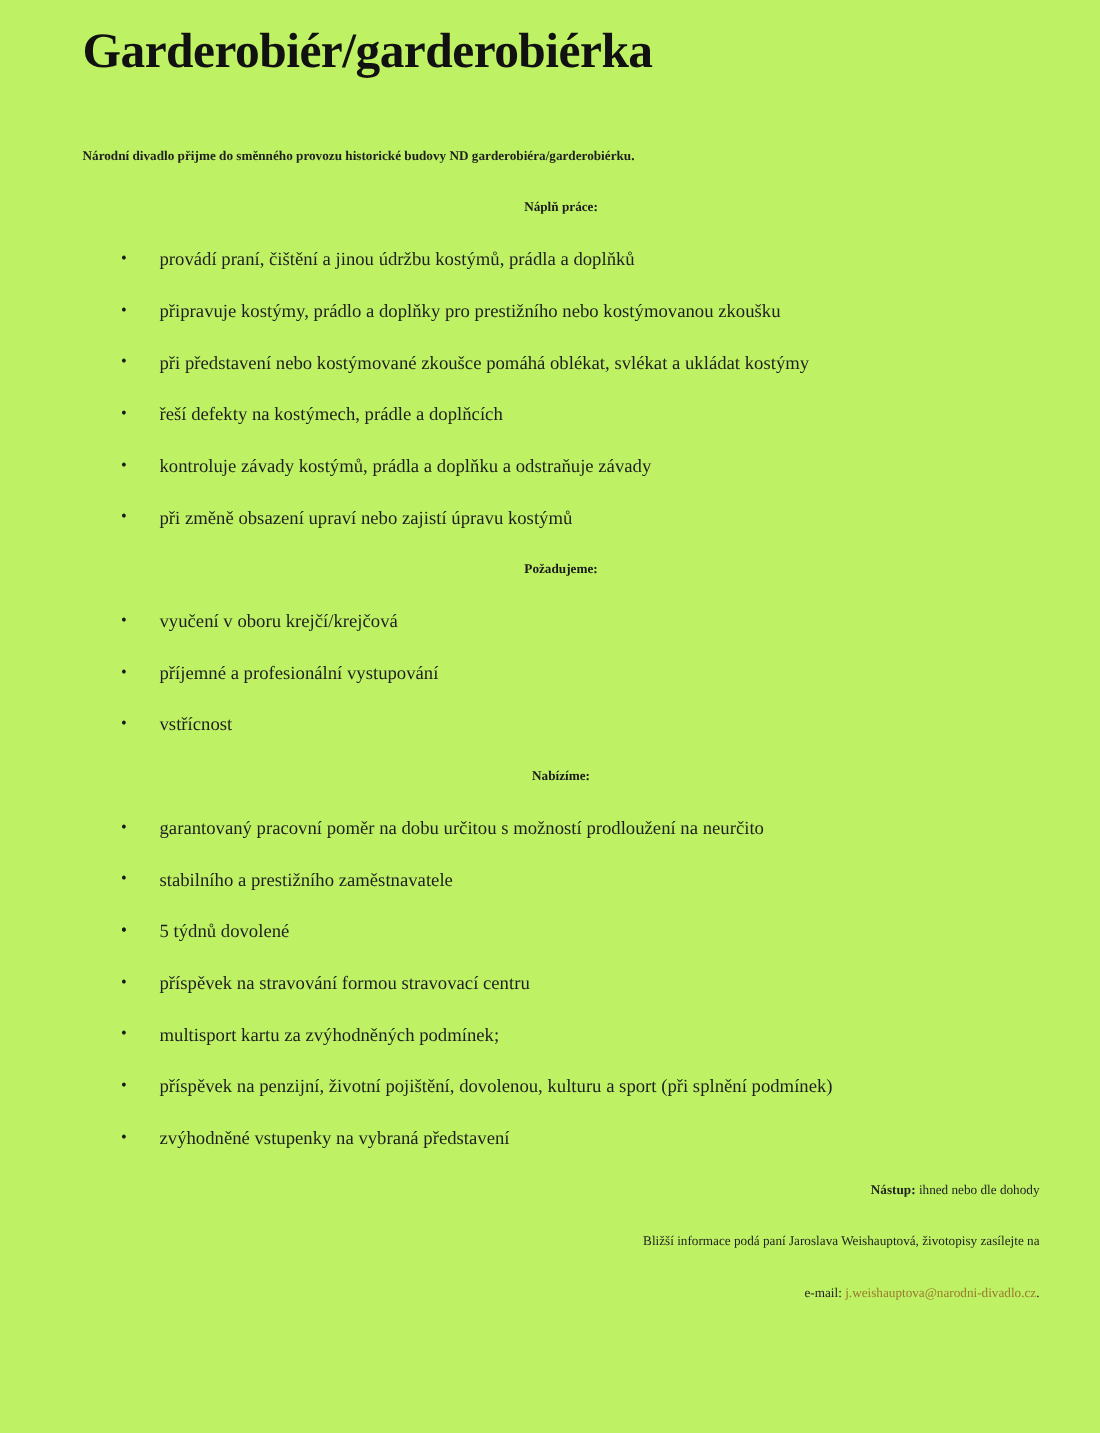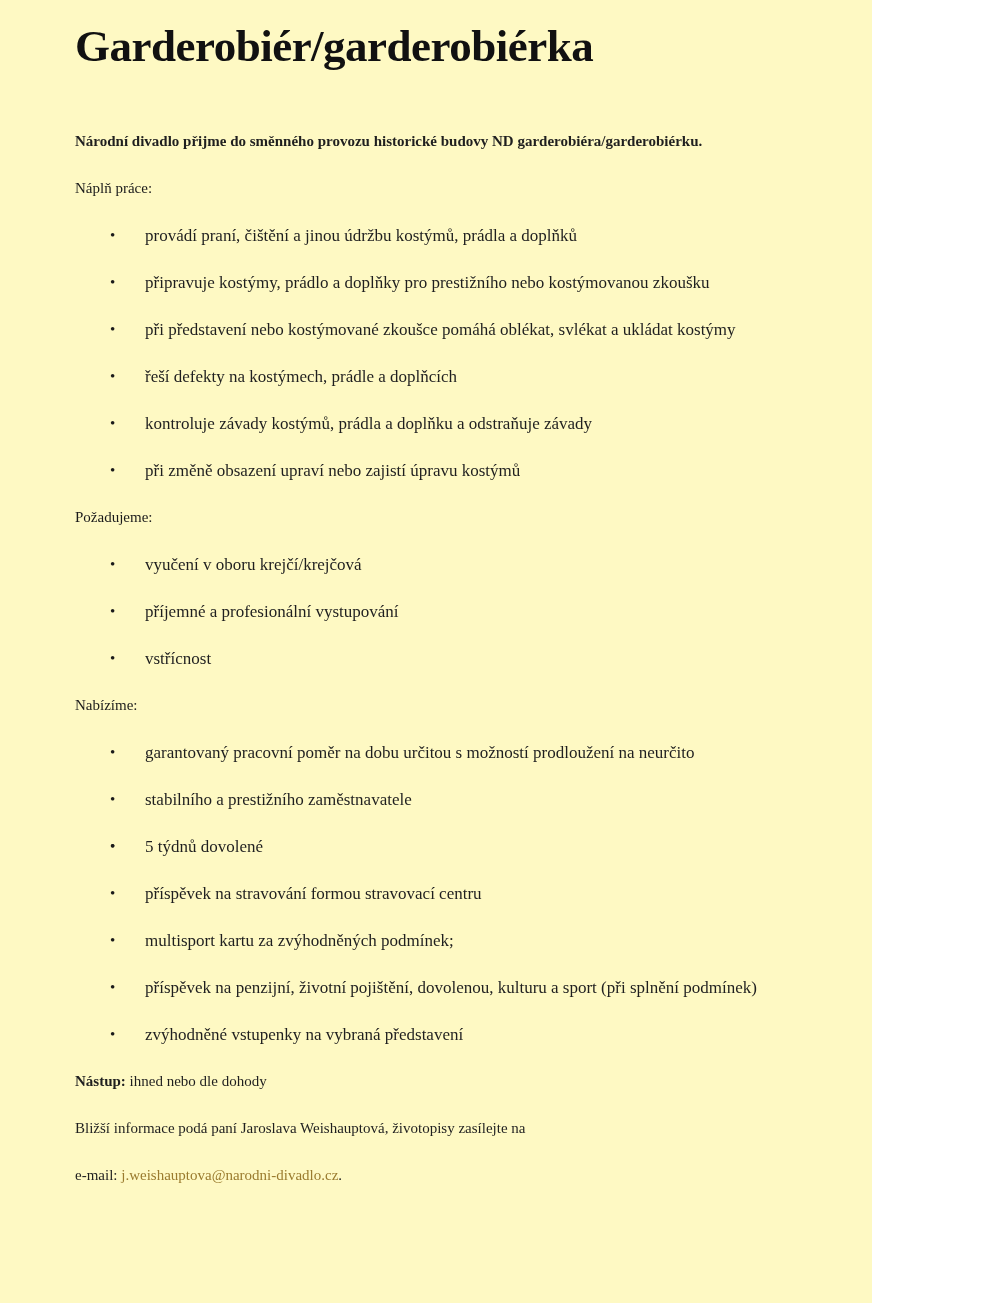--- a/index.html
+++ b/index.html
@@ -2,69 +2,70 @@
 <html lang="cs"><head>
 <meta charset="utf-8">
 <style>
   html, body {
     margin: 0;
     padding: 0;
     background: #ffffff;
   }
   .page {
     position: relative;
-    width: 872px;
+    width: 1000px;
     height: 1303px;
     box-sizing: border-box;
-    background: #fef9c3;
+    background: #bef264;
     padding: 20px 55px 0 75px;
     font-family: "Liberation Serif", "DejaVu Serif", serif;
     color: #1f1f1f;
     font-size: 17px;
     overflow: hidden;
   }
   h1.doc-title {
     margin: 0 0 58px 0;
     font-size: 45px;
     line-height: 52px;
     font-weight: bold;
     color: #111111;
     letter-spacing: -0.5px;
   }
   p, h2 {
     margin: 0 0 24px 0;
     line-height: 23px;
-    font-size: 15px;
+    font-size: 12px;
   }
   .bold { font-weight: bold; }
   h2.section-heading {
     margin-top: 4px;
-    font-weight: normal;
+    font-weight: bold;
     color: #1a1a1a;
+    text-align: center;
   }
   ul.bullet-list {
     list-style: none;
     margin: 0 0 0 35px;
     padding: 0;
   }
   ul.bullet-list li {
     position: relative;
     padding-left: 35px;
     margin-bottom: 24px;
     line-height: 23px;
   }
   ul.bullet-list .bullet {
     position: absolute;
     left: 0;
     top: 0;
     font-size: 15px;
     line-height: 23px;
     color: #1a1a1a;
   }
-  .footer-line { margin-bottom: 24px; }
+  .footer-line { margin-bottom: 24px; text-align: right; }
   a.email-link {
     color: #9a7b2e;
     text-decoration: none;
     cursor: pointer;
   }
 </style>
 </head>
 <body>
 
 <div class="page">

